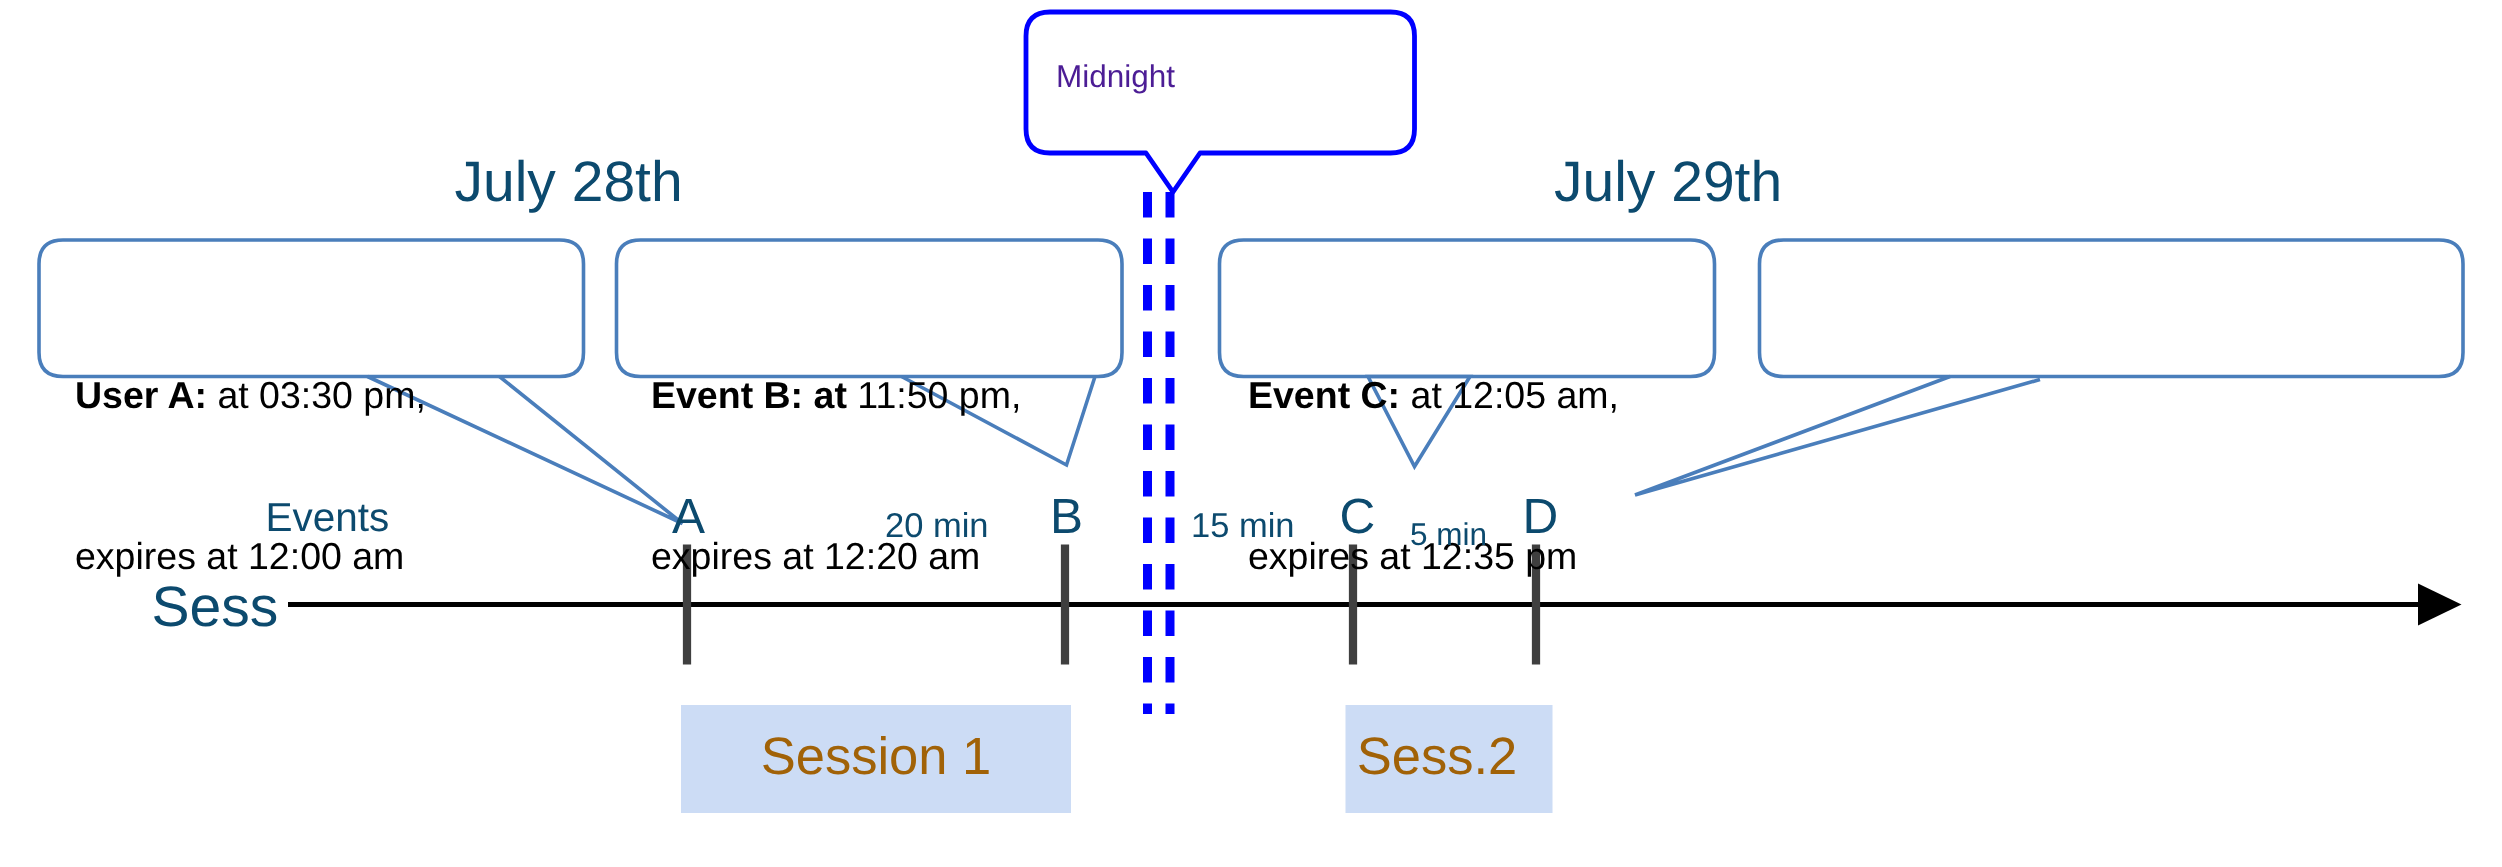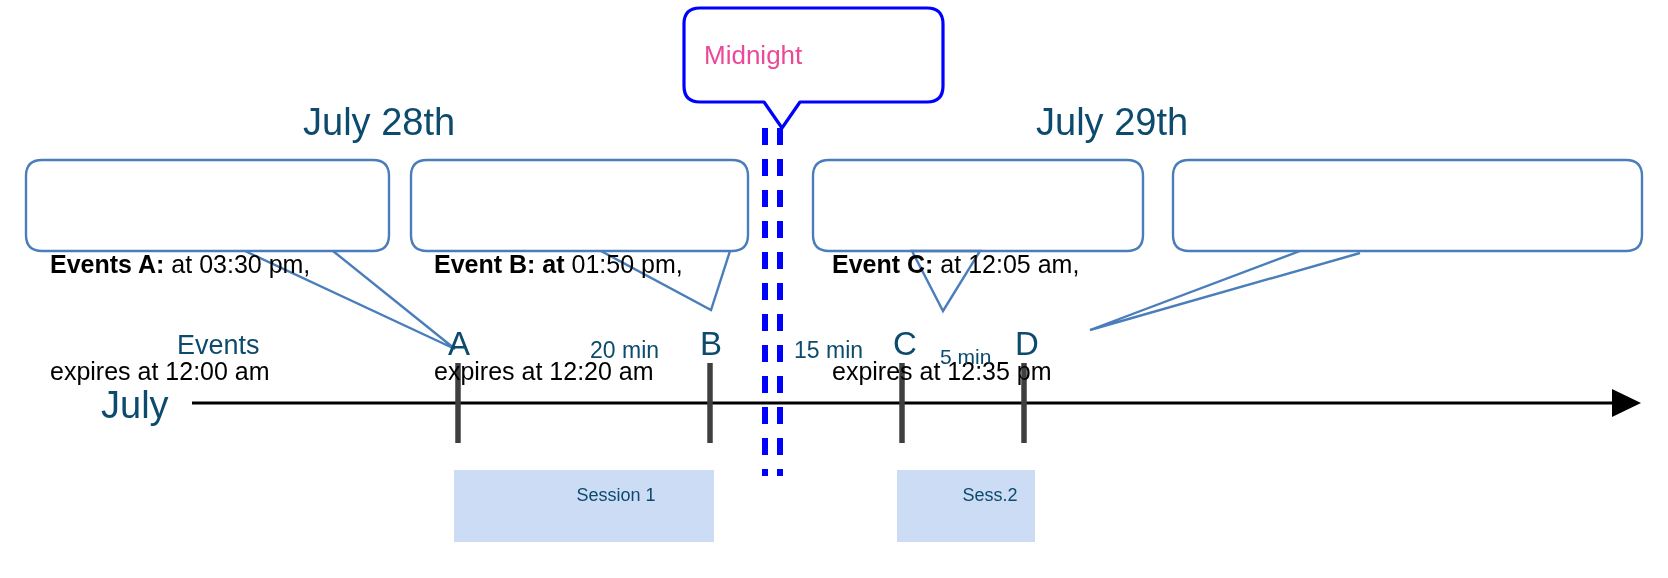--- a/index.html
+++ b/index.html
@@ -51,33 +51,32 @@
     font-size: 25px;
     line-height: 1.42;
     white-space: pre;
     color: #000;
   }
   .callout-text b { font-weight: bold; }
 
   
   .midnight-text {
     position: absolute;
-    font-size: 26px;
+    font-size: 21px;
     white-space: pre;
-    color: #ec4899;
+    color: #4c1d95;
   }
 
   
   .session-label {
     position: absolute;
-    font-size: 18px;
+    font-size: 35px;
     white-space: pre;
-    color: #0c4a6e;
+    color: #a16207;
     text-align: center;
-    padding-left: 32px;
   }
 </style>
 </head>
 <body>
 
 <div id="stage">
 
   <svg id="vec" viewBox="0 0 1668 578">
 
     <path d="M 700,8 L 927,8 Q 943,8 943,24 L 943,86 Q 943,102 927,102 L 800,102 L 782,128 L 764,102 L 700,102 Q 684,102 684,86 L 684,24 Q 684,8 700,8 Z" fill="#ffffff" stroke="#0000ff" stroke-width="3.2" stroke-linejoin="round"></path>
@@ -108,37 +107,37 @@
     <line x1="902" y1="363" x2="902" y2="443" stroke="#3f3f3f" stroke-width="5.5"></line>
     <line x1="1024" y1="363" x2="1024" y2="443" stroke="#3f3f3f" stroke-width="5.5"></line>
   </svg>
 
   <div class="lbl date-heading" style="left:303px; top:100px;">July 28th</div>
   <div class="lbl date-heading" style="left:1036px; top:100px;">July 29th</div>
 
   <div class="midnight-text" style="left:704px; top:40px;">Midnight</div>
 
   <div class="callout-text" style="left:50px; top:176px;">
-    <div><b>Events A:</b><span> at 03:30 pm,</span></div>
+    <div><b>User A:</b><span> at 03:30 pm,</span></div>
     <div>expires at 12:00 am</div>
   </div>
 
   <div class="callout-text" style="left:434px; top:176px;">
-    <div><b>Event B: at</b><span> 01:50 pm,</span></div>
+    <div><b>Event B: at</b><span> 11:50 pm,</span></div>
     <div>expires at 12:20 am</div>
   </div>
 
   <div class="callout-text" style="left:832px; top:176px;">
     <div><b>Event C:</b><span> at 12:05 am,</span></div>
     <div>expires at 12:35 pm</div>
   </div>
 
 
   <div class="lbl events-label" style="left:177px; top:330px;">Events</div>
-  <div class="lbl user-label" style="left:101px; top:383px;">July</div>
+  <div class="lbl user-label" style="left:101px; top:383px;">Sess</div>
 
   <div class="lbl event-letter" style="left:448px; top:325px;">A</div>
   <div class="lbl event-letter" style="left:700px; top:325px;">B</div>
   <div class="lbl event-letter" style="left:893px; top:325px;">C</div>
   <div class="lbl event-letter" style="left:1015px; top:325px;">D</div>
 
   <div class="lbl gap-label" style="left:590px; top:337px;">20 min</div>
   <div class="lbl gap-label" style="left:794px; top:337px;">15 min</div>
   <div class="lbl gap-label-small" style="left:940px; top:345px;">5 min</div>
 

